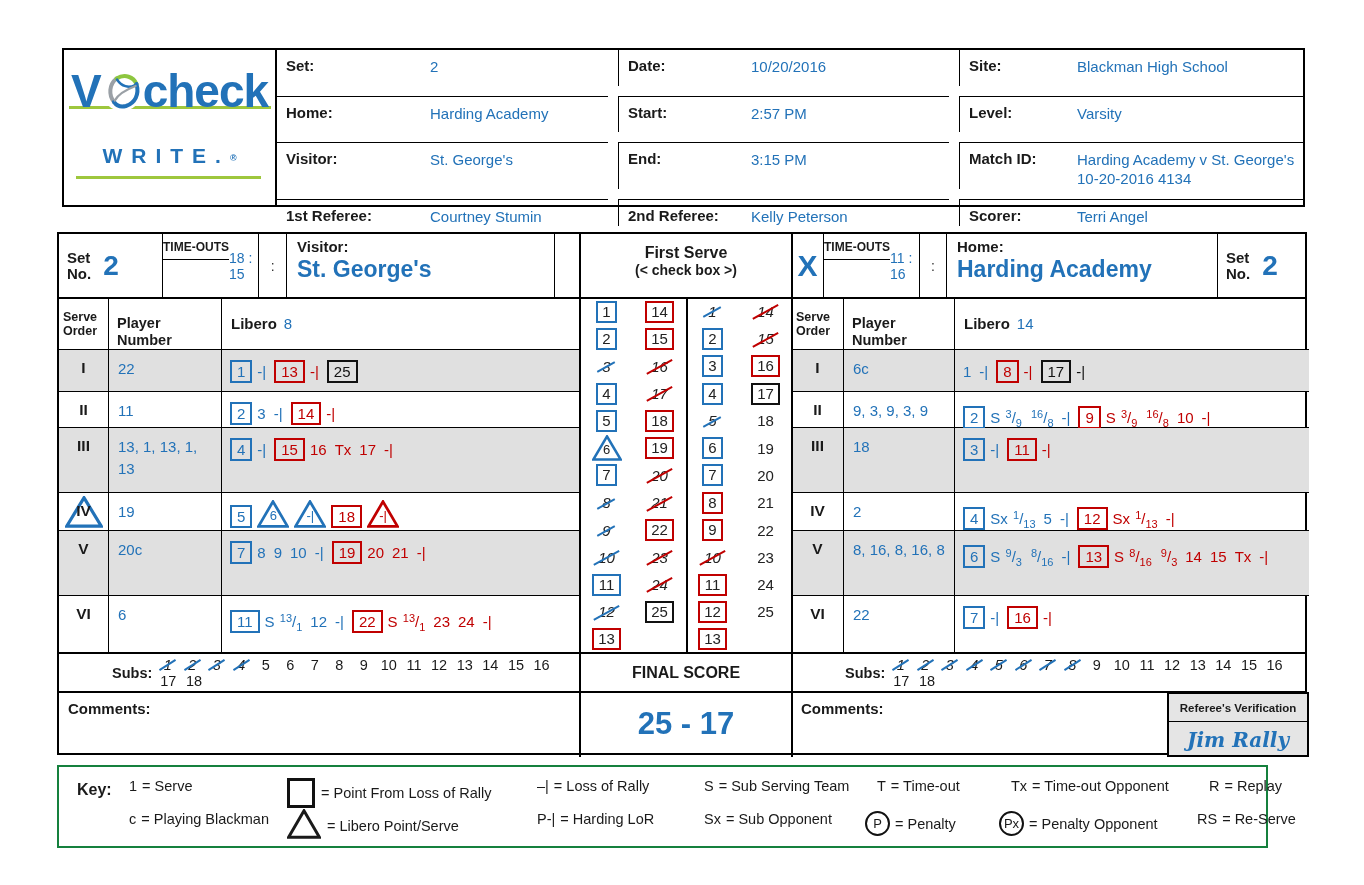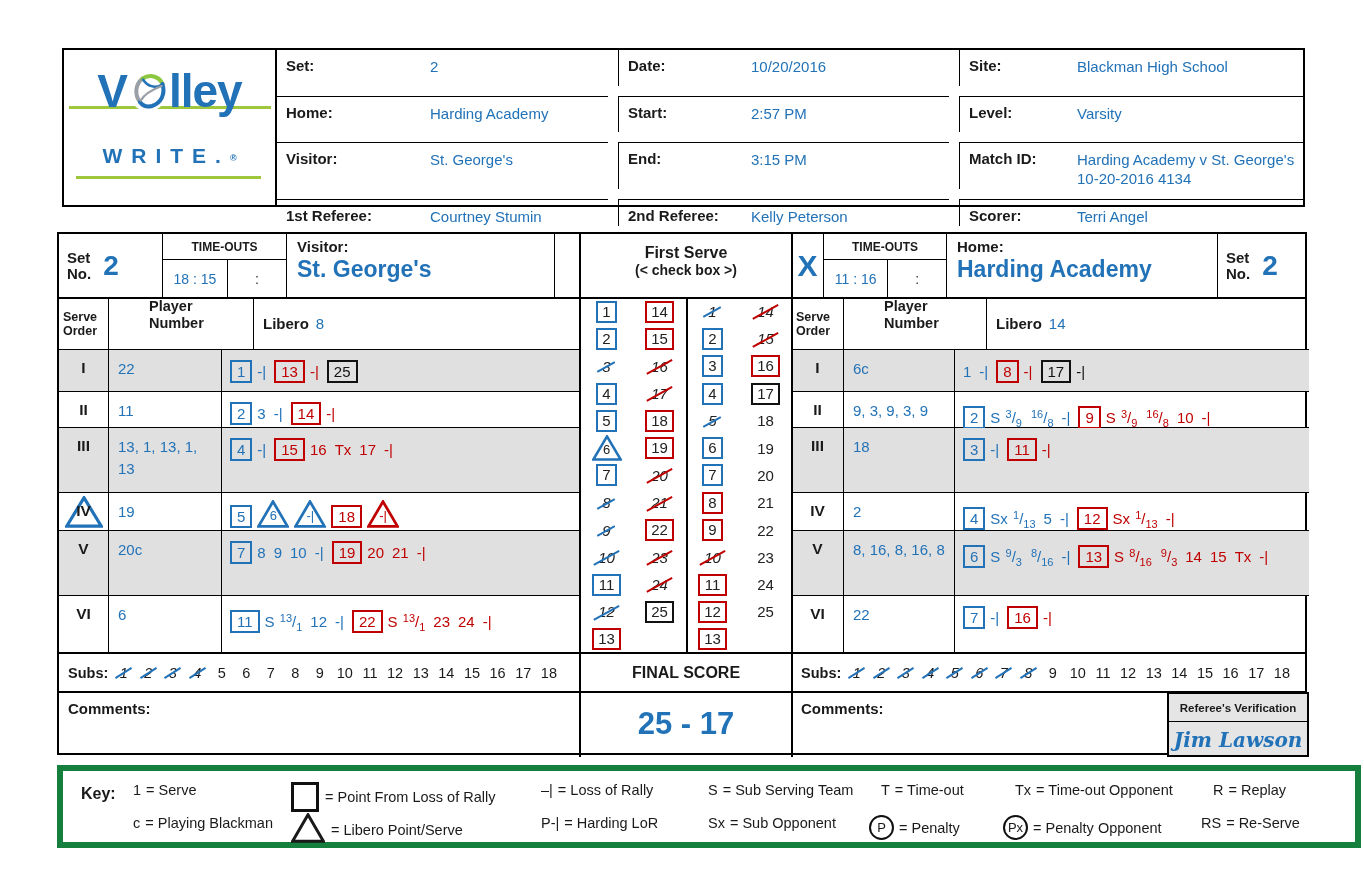--- a/index.html
+++ b/index.html
@@ -37,21 +37,21 @@
   .hline{position:absolute;left:0;right:0;height:2px;background:#000;z-index:5;}
   .vline{position:absolute;width:2px;background:#000;z-index:5;}
 
   
   .band0{position:absolute;top:0;height:64px;display:flex;}
   .band0.vis{left:0;width:521px;}
   .band0.home{left:733px;width:517px;}
   .setcell{flex:none;display:flex;align-items:center;padding-left:8px;}
   .setlbl{font-weight:bold;font-size:15px;line-height:16px;}
   .setnum{font-size:28px;font-weight:bold;color:#2272b8;margin-left:12px;}
-  .tocell{flex:none;border-left:1.5px solid #000;border-right:1.5px solid #000;display:flex;flex-direction:column;}
+  .tocell{flex:none;border-left:1.5px solid #000;border-right:1.5px solid #000;display:flex;}
   .tolbl{height:26px;border-bottom:1.5px solid #000;text-align:center;font-weight:bold;font-size:12px;
          display:flex;align-items:center;justify-content:center;}
   .tovals{flex:1;display:flex;}
   .toval{flex:1.1;border-right:1.5px solid #000;display:flex;align-items:center;justify-content:center;
          font-size:14px;color:#2272b8;}
   .toval2{flex:1;display:flex;align-items:center;justify-content:center;font-size:14px;color:#333;}
   .teamcell{flex:1;padding:4px 0 0 10px;}
   .teamlbl{font-weight:bold;font-size:15px;}
   .teamname{font-size:23px;font-weight:bold;color:#2272b8;margin-top:1px;}
   .chkcell{flex:none;width:26px;border-left:1.5px solid #000;display:flex;align-items:center;justify-content:center;
@@ -66,21 +66,21 @@
 
   
   .band1{position:absolute;top:64px;height:52px;border-bottom:1px solid #000;display:flex;z-index:2;}
   .band1.vis{left:0;width:521px;}
   .band1.home{left:733px;width:517px;}
   .h-roman{flex:none;border-right:1px solid #000;font-weight:bold;font-size:12.5px;line-height:14px;
            display:flex;align-items:center;padding-left:4px;}
   .band1.vis .h-roman{width:50px;}
   .band1.home .h-roman{width:52px;}
   .h-players{flex:none;border-right:1px solid #000;font-weight:bold;font-size:14.5px;line-height:17px;
-             display:flex;align-items:flex-start;padding-left:8px;margin-left:32px;}
+             display:flex;align-items:flex-end;padding-left:8px;}
   .band1.vis .h-players{width:113px;}
   .band1.home .h-players{width:111px;}
   .h-libero{flex:1;display:flex;align-items:center;padding-left:9px;font-size:15px;}
   .h-libero b{margin-right:7px;}
 
   
   .rows-wrap{position:absolute;top:0;left:0;}
   .srow{position:absolute;display:flex;z-index:1;}
   .srow.vis{left:0;width:521px;}
   .srow.home{left:733px;width:517px;}
@@ -117,21 +117,21 @@
                  transform:rotate(-29deg);}
   .gtri{position:relative;display:inline-block;width:30px;height:26px;}
   .gtri svg{position:absolute;inset:0;width:100%;height:100%;}
   .gtri .gnum{position:absolute;left:0;right:0;top:7px;text-align:center;font-size:13px;}
   .gdivider{position:absolute;left:627px;top:64px;width:1.5px;height:355px;background:#000;z-index:2;}
 
   
   .subsrow{position:absolute;top:419px;height:39px;display:flex;align-items:center;font-size:14.5px;z-index:1;}
   .subsrow.vis{left:0;width:521px;padding-left:9px;}
   .subsrow.home{left:733px;width:517px;padding-left:9px;}
-  .subslbl{font-weight:bold;margin-right:8px;}
+  .subslbl{font-weight:bold;margin-right:8px;margin-left:44px;}
   .subn{position:relative;display:inline-block;min-width:15px;text-align:center;margin-right:9.5px;color:#1a1a1a;}
   .subn.crossed{font-style:italic;}
   .subn.crossed::after{content:"";position:absolute;left:-2px;right:-2px;top:48%;border-top:2px solid #2272b8;
                        transform:rotate(-32deg);}
   .commrow{position:absolute;top:458px;height:63px;padding:8px 0 0 9px;font-size:15px;font-weight:bold;z-index:1;}
   .commrow.vis{left:0;width:521px;}
   .commrow.home{left:733px;width:517px;}
 
   
   .fslabel{position:absolute;left:521px;top:419px;width:212px;height:39px;display:flex;align-items:center;
@@ -140,21 +140,21 @@
            justify-content:center;font-weight:bold;font-size:31px;color:#2272b8;z-index:1;}
 
   
   .refbox{position:absolute;left:1108px;top:458px;width:142px;height:65px;border:2px solid #000;z-index:6;background:#e5e5e5;}
   .reflbl{height:28px;border-bottom:1.5px solid #000;display:flex;align-items:center;justify-content:center;
           font-weight:bold;font-size:11.5px;}
   .refsig{height:35px;display:flex;align-items:center;justify-content:center;color:#2272b8;
           font-family:"DejaVu Serif",serif;font-style:italic;font-weight:bold;font-size:20px;}
 
   
-  .keybox{position:absolute;left:57px;top:765px;width:1304px;height:83px;border:6px solid #15803d;
+  .keybox{position:absolute;left:57px;top:765px;width:1211px;height:83px;border:2px solid #15803d;
           box-sizing:border-box;font-size:14.5px;}
   .keylbl{position:absolute;left:18px;top:14px;font-weight:bold;font-size:16px;}
   .kitem{position:absolute;white-space:nowrap;display:flex;align-items:center;}
   .ksym{margin-right:5px;}
   .kdesc{}
   .kbox{display:inline-block;width:22px;height:24px;border:3px solid #111;margin-right:6px;vertical-align:middle;}
   .ktri{display:inline-block;width:34px;height:30px;margin-right:6px;position:relative;top:-2px;}
   .ktri svg{width:100%;height:100%;display:block;}
   .kcirc{display:inline-block;min-width:17px;height:21px;padding:0 2px;border:2px solid #111;border-radius:50%;
          text-align:center;line-height:21px;font-size:13px;margin-right:5px;}
@@ -167,21 +167,21 @@
   <div class="info-table">
     <div class="logo-cell">
       <div class="gline l"></div>
       <div class="logo-word">
         <span>V</span><span class="ball"><svg viewBox="0 0 40 40" width="40" height="40">
           <path d="M12 31 C6.5 24 7 13.5 14.5 7.5" fill="none" stroke="#9aa0a6" stroke-width="4" stroke-linecap="round"></path>
           <path d="M14.5 7.5 C23 2.5 31.5 6 34.5 13" fill="none" stroke="#8dc63f" stroke-width="4" stroke-linecap="round"></path>
           <path d="M34.5 13 C37.5 23.5 33 32 24 35 C19 36.5 14.5 34.5 12 31" fill="none" stroke="#2272b8" stroke-width="4" stroke-linecap="round"></path>
           <path d="M33 14 C27 17.5 19.5 15.5 15 8.5" fill="none" stroke="#2272b8" stroke-width="2.4" stroke-linecap="round"></path>
           <path d="M12.8 29.5 C16.5 22.5 24.5 18.5 33.5 15" fill="none" stroke="#9aa0a6" stroke-width="2.4" stroke-linecap="round"></path>
-        </svg></span><span>lley</span>
+        </svg></span><span>check</span>
       </div>
       <div class="logo-write"><span>WRITE.</span><span class="logo-reg">®</span></div>
       <div class="gline-under"></div>
     </div>
     <div id="info-grid">
         <div class="icell col0">
           <span class="ilabel">Set:</span>
           <span class="ivalue">2</span>
         </div>
         <div class="icell col1 bl">
@@ -603,21 +603,21 @@
     </div>
     <div class="commrow home">
       <span>Comments:</span>
     </div>
 
     <div class="fslabel">FINAL SCORE</div>
     <div class="fsvalue">25 - 17</div>
 
     <div class="refbox">
       <div class="reflbl">Referee's Verification</div>
-      <div class="refsig">Jim Lawson</div>
+      <div class="refsig">Jim Rally</div>
     </div>
 
     <div class="hline" style="top:62.5px;"></div>
     <div class="hline" style="top:417.5px;"></div>
     <div class="hline" style="top:456.5px;"></div>
     <div class="vline" style="left:519.5px;top:0;height:523px;"></div>
     <div class="vline" style="left:731.5px;top:0;height:523px;"></div>
   </div>
 
   <div class="keybox" id="keybox">

